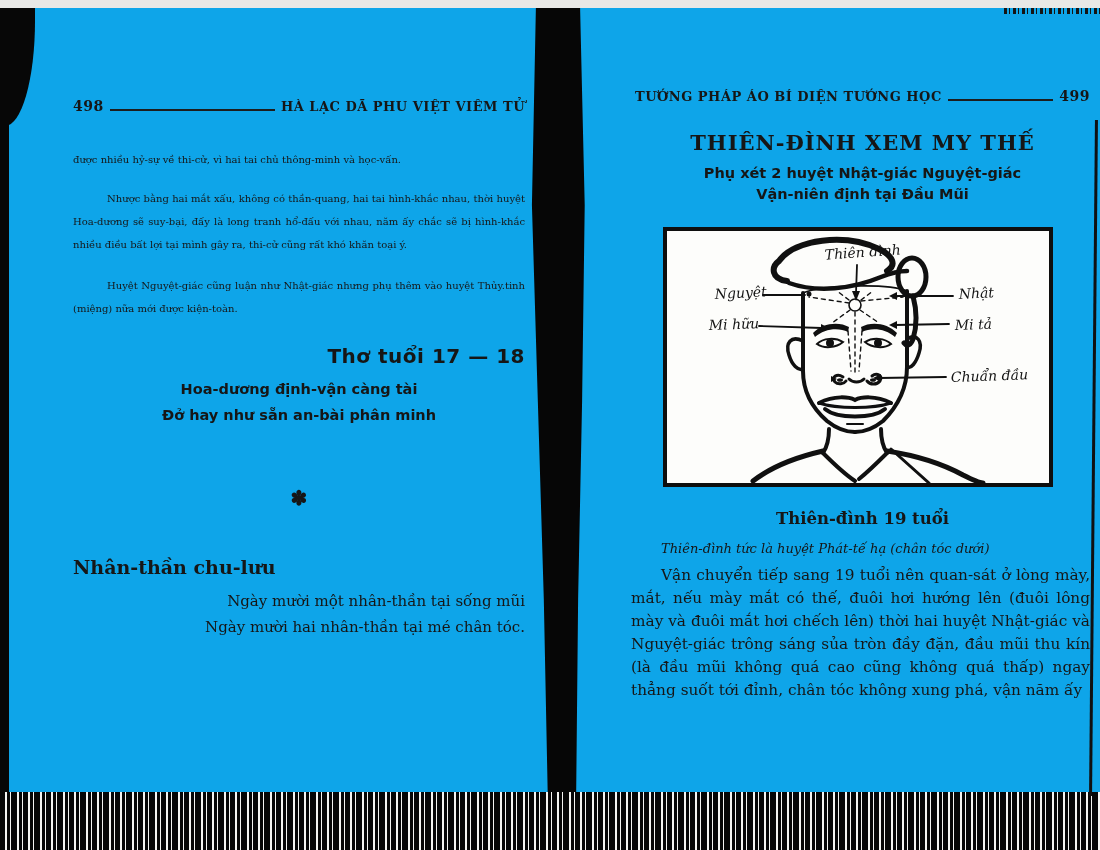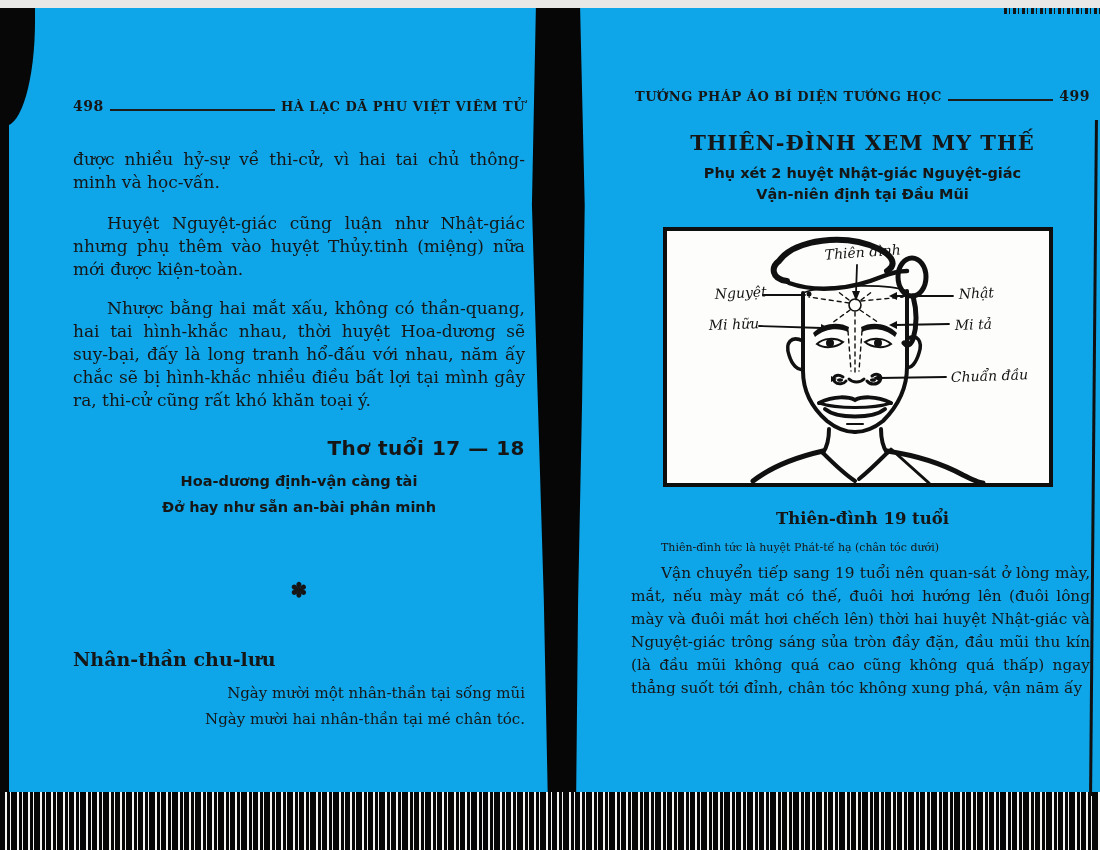--- a/index.html
+++ b/index.html
@@ -19,49 +19,49 @@
   .edge-right-line{position:absolute;left:1092px;top:112px;width:3px;height:676px;background:#101010;transform:rotate(.5deg);}
   .strip-tr{position:absolute;right:0;top:0;width:96px;height:6px;
     background:repeating-linear-gradient(90deg,#151515 0 3px,transparent 3px 5px,#151515 5px 6px,transparent 6px 9px);}
   
   .page{position:absolute;}
   .page-left{left:73px;top:90px;width:452px;}
   .page-right{left:635px;top:80px;width:455px;}
   .page-header{display:flex;align-items:flex-end;font-weight:bold;font-size:13px;letter-spacing:.5px;}
   .page-header .rule{flex:1;border-bottom:2px solid #1d1d1d;margin:0 6px 3px 6px;height:10px;}
   .page-header .num{font-size:14px;}
-  .para{font-size:17px;line-height:23px;text-align:justify;margin:0;}
+  .para{font-size:10px;line-height:23px;text-align:justify;margin:0;}
   .indent{text-indent:34px;}
   .poem-title{font-family:"DejaVu Sans","Liberation Sans",sans-serif;font-weight:bold;font-size:20px;text-align:right;margin:24px 0 0 0;letter-spacing:.5px;}
   .poem{font-family:"DejaVu Sans","Liberation Sans",sans-serif;font-weight:bold;font-size:14.5px;line-height:26px;text-align:center;margin-top:8px;}
   .divider{ text-align:center;font-size:20px;font-weight:bold;margin-top:58px;}
   .section-title{font-weight:bold;font-size:19px;margin-top:46px;}
   .section-lines{font-size:15px;line-height:26px;text-align:right;margin-top:10px;}
   .chapter-title{font-weight:bold;font-size:21px;letter-spacing:1px;text-align:center;margin-top:26px;}
   .chapter-sub{font-family:"DejaVu Sans","Liberation Sans",sans-serif;font-weight:bold;font-size:14.5px;line-height:21px;text-align:center;margin-top:8px;}
   .figure-box{margin:22px 0 0 28px;width:382px;height:252px;border:4px solid #0e0e0e;background:#fdfdfb;}
   .figure-caption{font-weight:bold;font-size:16.5px;text-align:center;margin-top:22px;}
-  .intro-line{font-size:11px;margin-top:13px;text-indent:26px;}
+  .intro-line{font-size:13px;margin-top:13px;text-indent:26px;font-style:italic;}
   .body-para{font-size:15.3px;line-height:23px;text-align:justify;text-indent:30px;margin-top:8px;margin-left:-4px;}
   svg text{font-family:"DejaVu Serif","Liberation Serif",serif;font-style:italic;font-size:14px;fill:#141414;}
 </style>
 </head>
 <body>
 
 <div class="sheet">
 
   <div class="page page-left">
     <div class="page-header">
       <span class="num">498</span>
       <span class="rule"></span>
       <span>HÀ LẠC DÃ PHU VIỆT VIÊM TỬ</span>
     </div>
     <p class="para" style="margin-top:34px">được nhiều hỷ-sự về thi-cử, vì hai tai chủ thông-minh và học-vấn.</p>
+    <p class="para indent" style="margin-top:16px">Nhược bằng hai mắt xấu, không có thần-quang, hai tai hình-khắc nhau, thời huyệt Hoa-dương sẽ suy-bại, đấy là long tranh hổ-đấu với nhau, năm ấy chắc sẽ bị hình-khắc nhiều điều bất lợi tại mình gây ra, thi-cử cũng rất khó khăn toại ý.</p>
     <p class="para indent" style="margin-top:18px">Huyệt Nguyệt-giác cũng luận như Nhật-giác nhưng phụ thêm vào huyệt Thủy.tinh (miệng) nữa mới được kiện-toàn.</p>
-    <p class="para indent" style="margin-top:16px">Nhược bằng hai mắt xấu, không có thần-quang, hai tai hình-khắc nhau, thời huyệt Hoa-dương sẽ suy-bại, đấy là long tranh hổ-đấu với nhau, năm ấy chắc sẽ bị hình-khắc nhiều điều bất lợi tại mình gây ra, thi-cử cũng rất khó khăn toại ý.</p>
     <div class="poem-title">Thơ tuổi 17 — 18</div>
     <div class="poem">
       <div>Hoa-dương định-vận càng tài</div>
       <div>Đở hay như sẵn an-bài phân minh</div>
     </div>
     <div class="divider">✽</div>
     <div class="section-title">Nhân-thần chu-lưu</div>
     <div class="section-lines">
       <div>Ngày mười một nhân-thần tại sống mũi</div>
       <div>Ngày mười hai nhân-thần tại mé chân tóc.</div>

